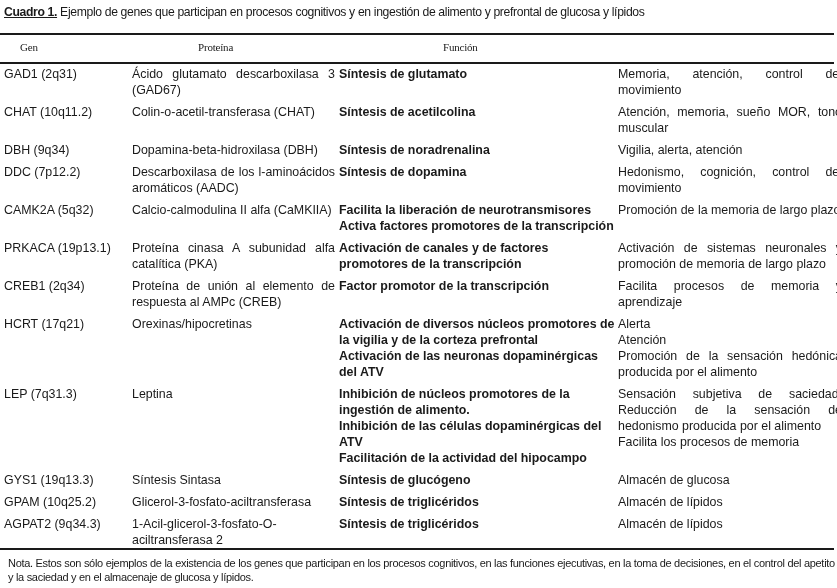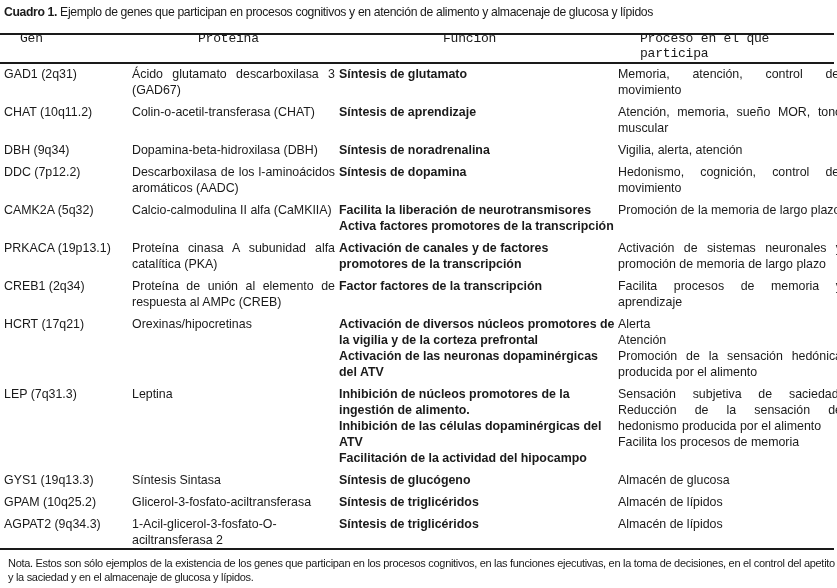--- a/index.html
+++ b/index.html
@@ -5,28 +5,28 @@
   html, body { margin: 0; padding: 0; background: #ffffff; }
   body {
     width: 837px; height: 588px; overflow: hidden; position: relative;
     font-family: "DejaVu Sans", sans-serif; color: #1a1a1a;
   }
   .caption {
     position: absolute; left: 4px; top: 5px; width: 830px;
     font-size: 12.2px; letter-spacing: -0.35px; white-space: nowrap;
     font-family: "Liberation Sans", sans-serif;
   }
-  .caption .label { font-weight: bold; }
+  .caption .label { font-weight: bold; text-decoration: underline; }
   .rule { position: absolute; left: 0; width: 834px; background: #1a1a1a; }
   .rule.top { top: 33px; height: 2px; }
   .rule.head { top: 62px; height: 2px; }
   .rule.bottom { top: 548px; height: 2px; }
 
-  .header-row { position: absolute; top: 31px; left: 0; width: 834px; height: 20px;
-    font-size: 13px; font-family: Liberation Mono, monospace; letter-spacing: -0.2px; }
+  .header-row { position: absolute; top: 41px; left: 0; width: 834px; height: 20px;
+    font-size: 11px; font-family: Liberation Serif, serif; letter-spacing: -0.2px; }
   .header-row span { position: absolute; top: 0; }
 
   table.genes {
     position: absolute; left: 0; top: 66px; width: 834px;
     border-collapse: collapse; table-layout: fixed;
     font-family: "Liberation Sans", sans-serif; font-size: 12.4px; line-height: 16px;
   }
   table.genes td { vertical-align: top; padding: 0 0 6px 16px; }
   td.c-gen { width: 124px; padding-left: 4px !important; white-space: nowrap; }
   td.c-prot { width: 203px; padding-left: 4px !important; text-align: justify; }
@@ -38,49 +38,48 @@
     position: absolute; left: 8px; top: 556px; width: 830px;
     font-family: "Liberation Sans", sans-serif; font-size: 11px; line-height: 14px;
     letter-spacing: -0.3px;
   }
 </style>
 </head>
 <body>
 
 <div class="caption">
   <span class="label">Cuadro 1.</span>
-  <span>Ejemplo de genes que participan en procesos cognitivos y en atención de alimento y almacenaje de glucosa y lípidos</span>
+  <span>Ejemplo de genes que participan en procesos cognitivos y en ingestión de alimento y prefrontal de glucosa y lípidos</span>
 </div>
 
 <div class="rule top"></div>
 
 <div class="header-row">
   <span style="left:20px">Gen</span>
   <span style="left:198px">Proteína</span>
   <span style="left:443px">Función</span>
-  <span style="left:640px">Proceso en el que participa</span>
 </div>
 
 <div class="rule head"></div>
 
 <table class="genes">
   <tbody id="tbody">
       <tr>
         <td class="c-gen">GAD1 (2q31)</td>
         <td class="c-prot">Ácido glutamato descarboxilasa 3 (GAD67)</td>
         <td class="c-func">
           <span class="line">Síntesis de glutamato</span>
         </td>
         <td class="c-proc">Memoria, atención, control del movimiento</td>
       </tr>
       <tr>
         <td class="c-gen">CHAT (10q11.2)</td>
         <td class="c-prot">Colin-o-acetil-transferasa (CHAT)</td>
         <td class="c-func">
-          <span class="line">Síntesis de aprendizaje</span>
+          <span class="line">Síntesis de acetilcolina</span>
         </td>
         <td class="c-proc">Atención, memoria, sueño MOR, tono muscular</td>
       </tr>
       <tr>
         <td class="c-gen">DBH (9q34)</td>
         <td class="c-prot">Dopamina-beta-hidroxilasa (DBH)</td>
         <td class="c-func">
           <span class="line">Síntesis de noradrenalina</span>
         </td>
         <td class="c-proc">Vigilia, alerta, atención</td>
@@ -107,21 +106,21 @@
         <td class="c-prot">Proteína cinasa A subunidad alfa catalítica (PKA)</td>
         <td class="c-func">
           <span class="line">Activación de canales y de factores promotores de la transcripción</span>
         </td>
         <td class="c-proc">Activación de sistemas neuronales y promoción de memoria de largo plazo</td>
       </tr>
       <tr>
         <td class="c-gen">CREB1 (2q34)</td>
         <td class="c-prot">Proteína de unión al elemento de respuesta al AMPc (CREB)</td>
         <td class="c-func">
-          <span class="line">Factor factores de la transcripción</span>
+          <span class="line">Factor promotor de la transcripción</span>
         </td>
         <td class="c-proc">Facilita procesos de memoria y aprendizaje</td>
       </tr>
       <tr>
         <td class="c-gen">HCRT (17q21)</td>
         <td class="c-prot">Orexinas/hipocretinas</td>
         <td class="c-func">
           <span class="line">Activación de diversos núcleos promotores de la vigilia y de la corteza prefrontal</span>
           <span class="line">Activación de las neuronas dopaminérgicas del ATV</span>
         </td>

